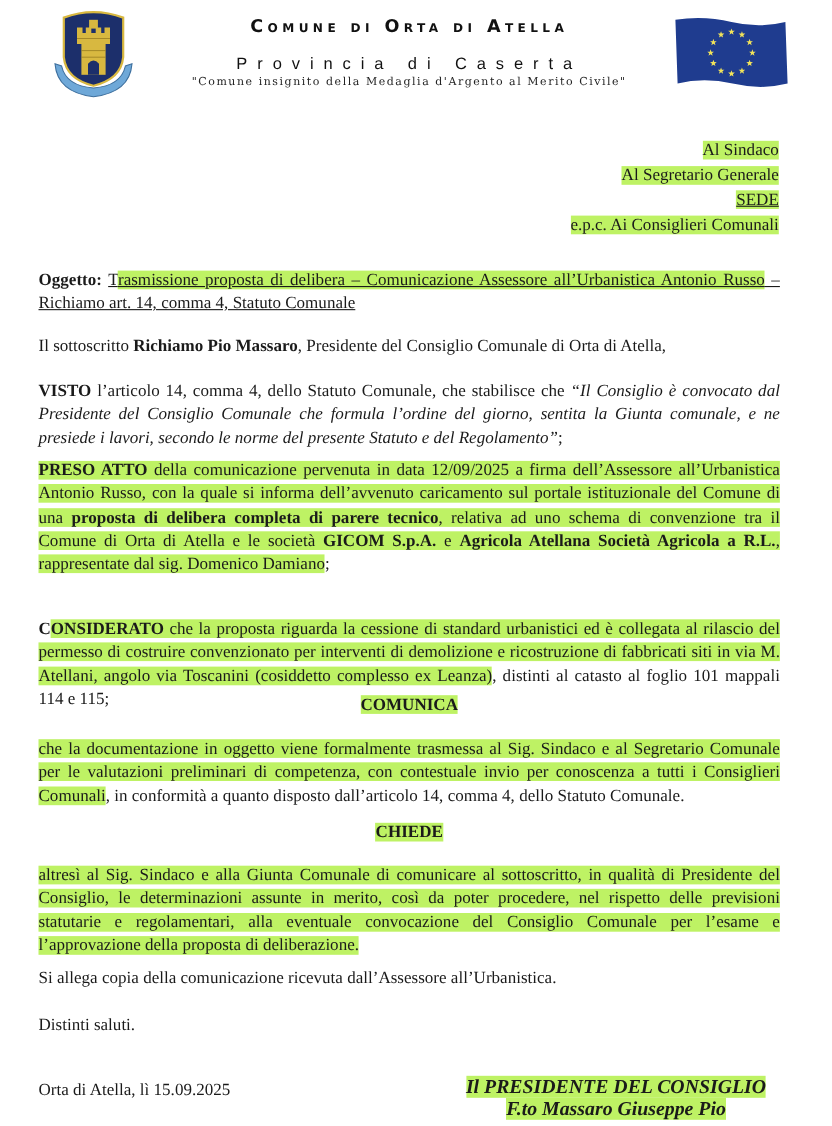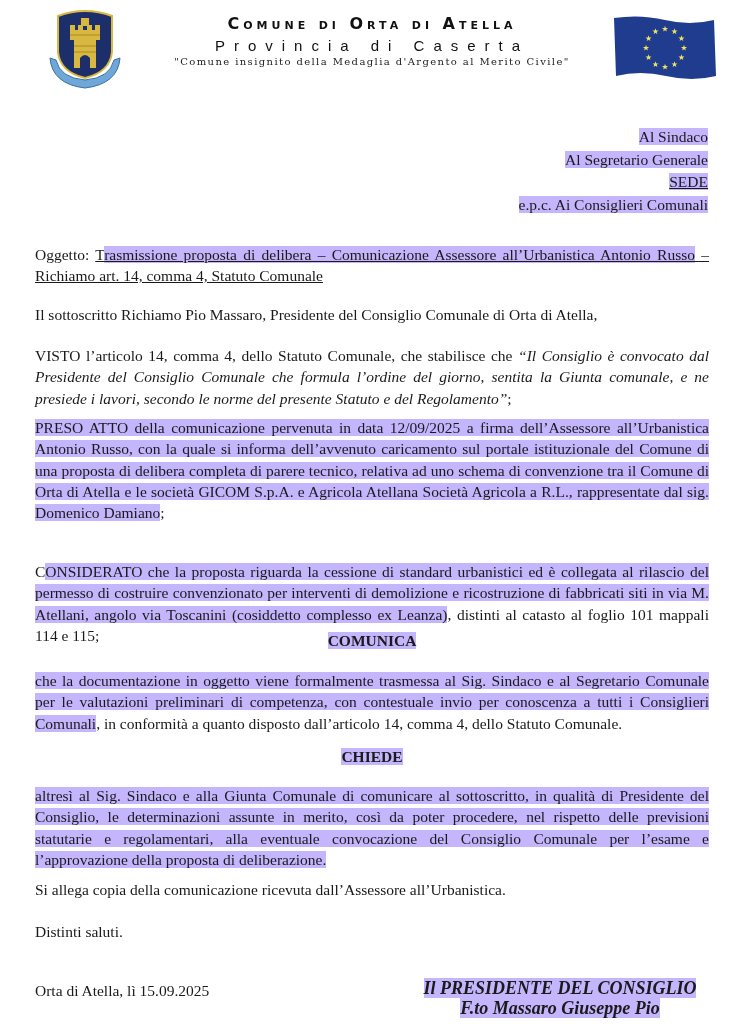--- a/index.html
+++ b/index.html
@@ -1,36 +1,36 @@
 <!DOCTYPE html>
 <html><head>
   <meta charset="utf-8">
   <style>
     html, body { margin: 0; padding: 0; background: #ffffff; }
     body {
       width: 756px; height: 1024px; position: relative; overflow: hidden;
       font-family: "Liberation Serif", serif; color: #1a1a1a;
     }
-    .hl { background: #c4b5fd; }
-    .b { font-weight: normal; }
+    .hl { background: #bef264; }
+    .b { font-weight: bold; }
     .i { font-style: italic; }
     .u { text-decoration: underline; }
 
     
     #header { position: absolute; left: 0; top: 0; width: 756px; height: 100px; }
     #logo { position: absolute; left: 46px; top: 8px; width: 78px; height: 84px; }
     #flag { position: absolute; left: 610px; top: 14px; width: 110px; height: 68px; }
     #hdr-text { position: absolute; left: 132px; top: 12px; width: 480px; text-align: center; }
     #hdr-title {
       font-family: "DejaVu Sans", sans-serif; font-weight: bold; font-size: 16px;
       letter-spacing: 4px; color: #111; line-height: 24px; font-variant: small-caps;
     }
     #hdr-prov {
       font-family: "Liberation Sans", sans-serif; font-size: 15px; letter-spacing: 9px;
-      color: #111; line-height: 17px; margin-top: 1px;
+      color: #111; line-height: 17px; margin-top: 14px;
     }
     #hdr-motto {
       font-family: "DejaVu Serif", serif; font-size: 10px; letter-spacing: 1.4px;
       color: #222; line-height: 13px; margin-top: 1px;
     }
 
     
     #recipients { position: absolute; right: 48px; top: 126px; text-align: right; font-size: 15.5px; line-height: 22.5px; }
     #recipients div { white-space: nowrap; }
 

